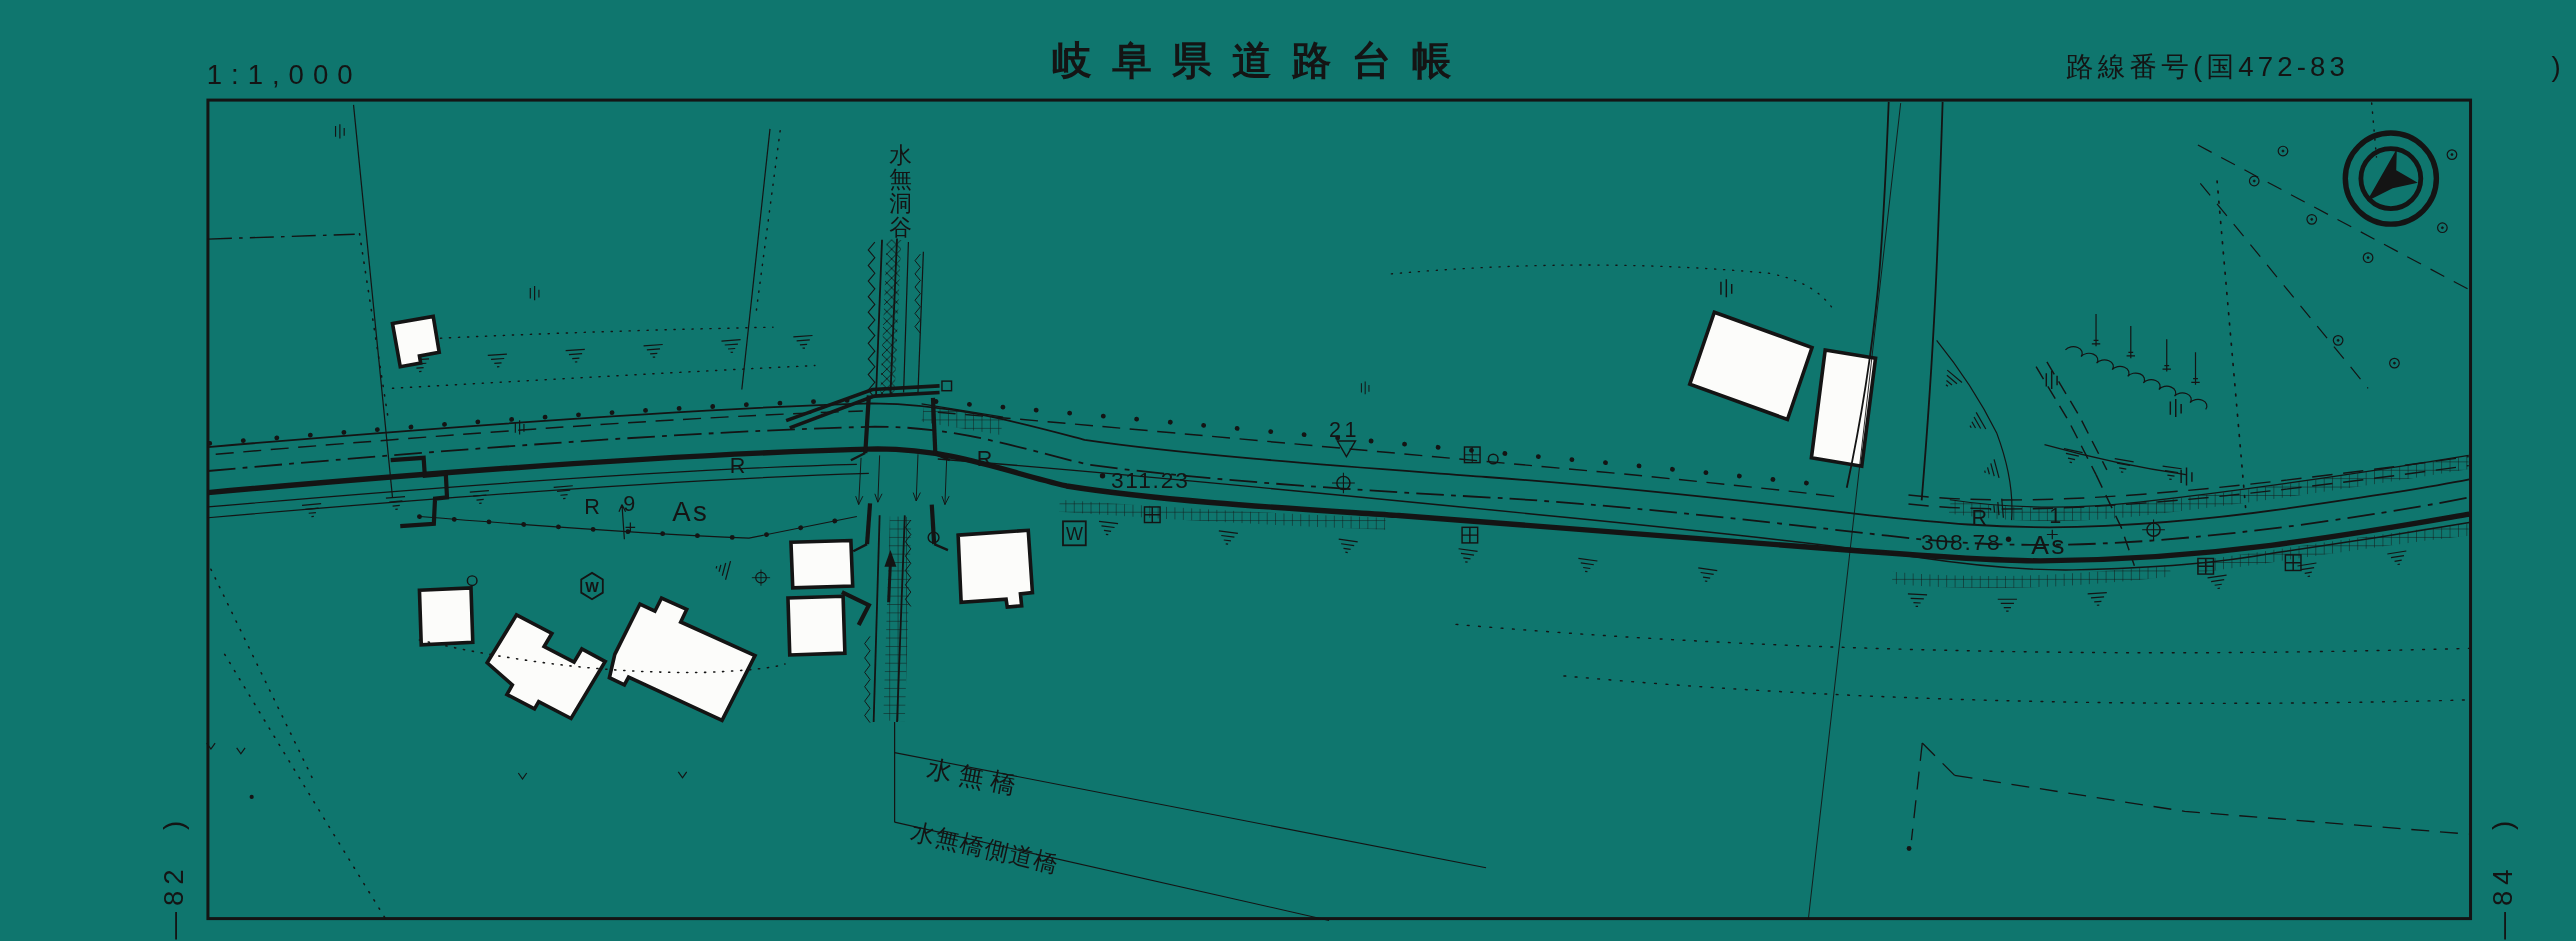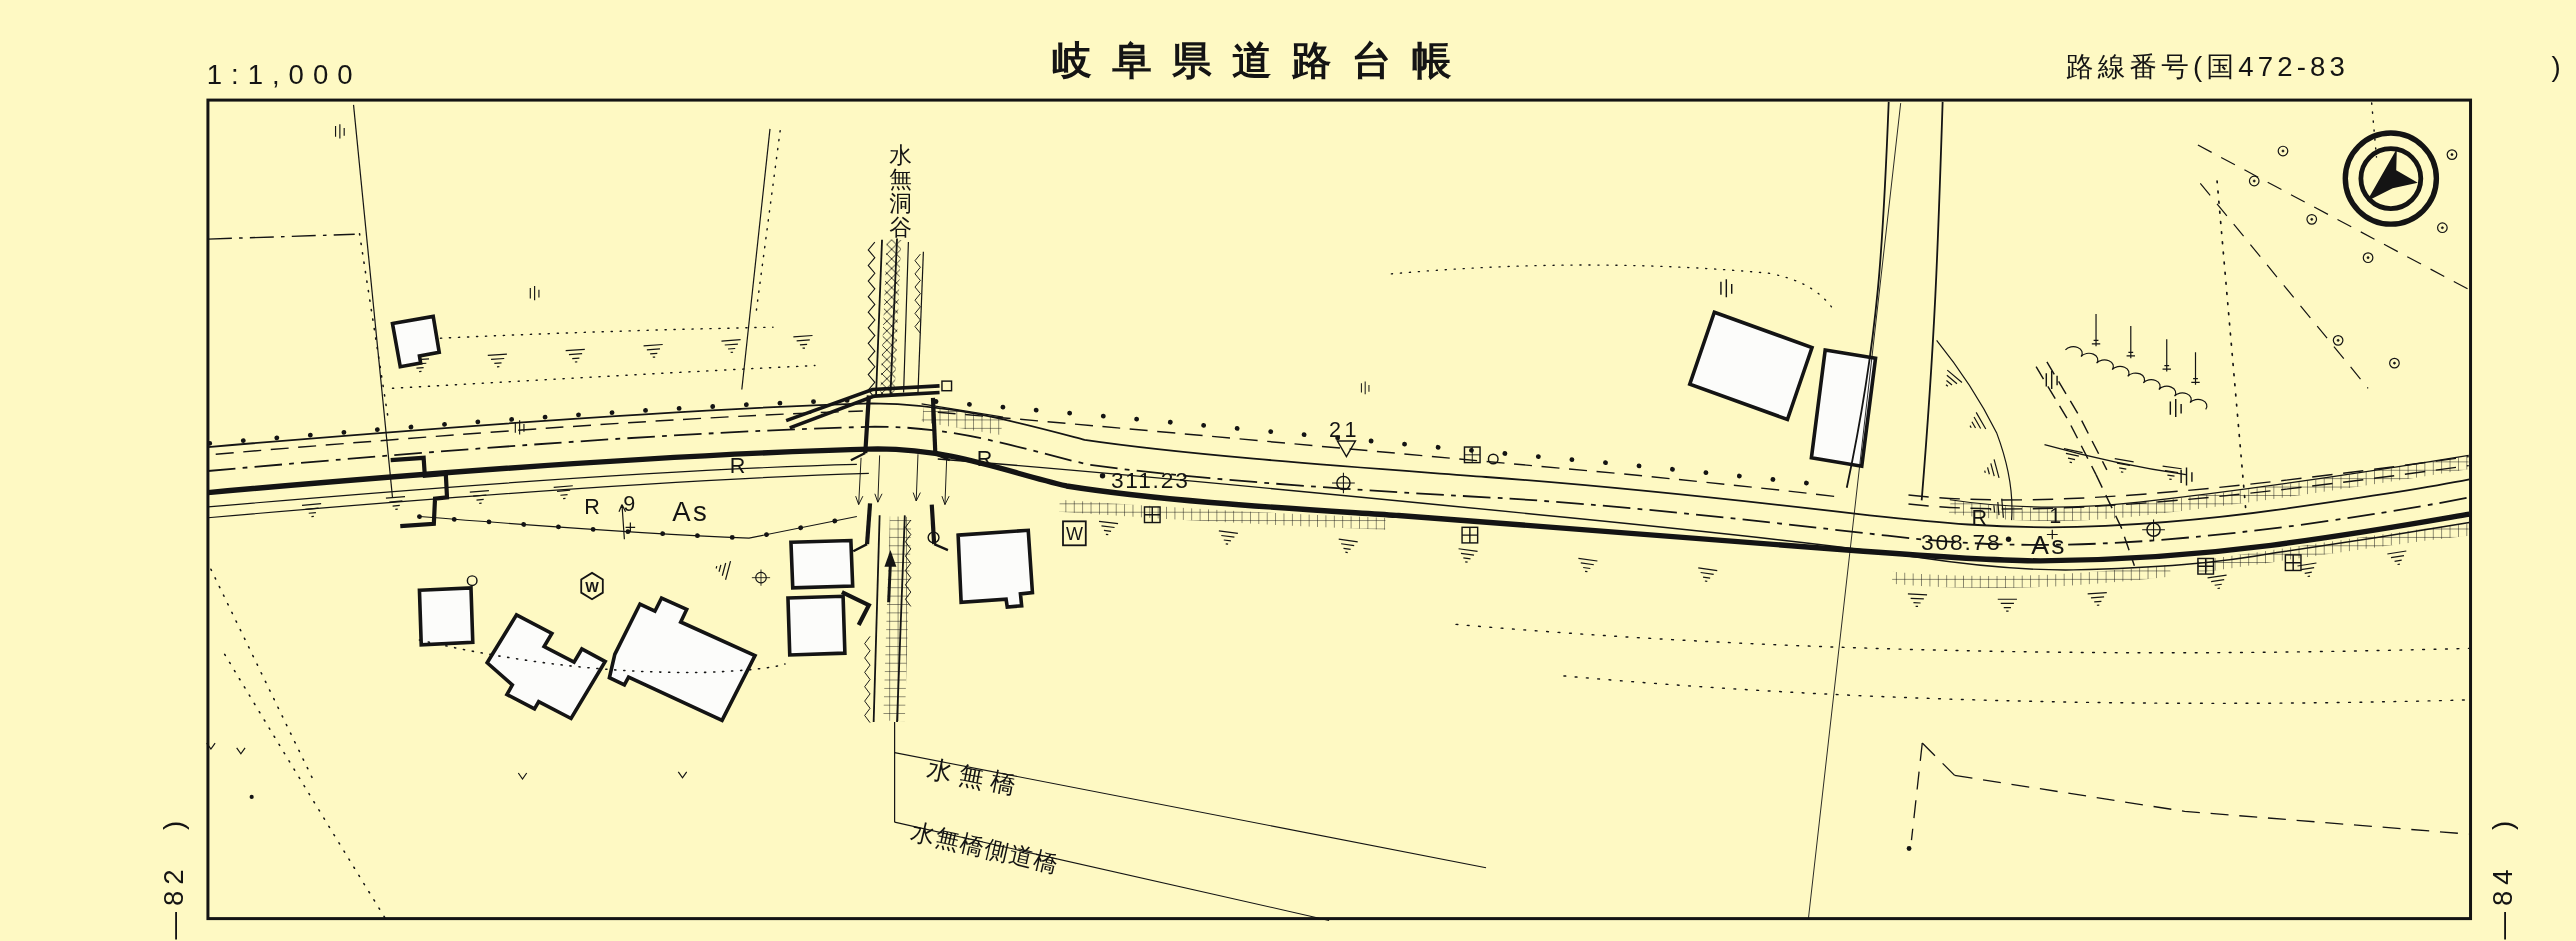--- a/index.html
+++ b/index.html
@@ -1,16 +1,16 @@
 <!DOCTYPE html>
 <html style="font-size:9.6px"><head>
 <meta charset="utf-8">
 <style>
   html,body{margin:0;padding:0;background:#e8e8e4;}
-  .page{position:relative;width:2576px;height:942px;background:#fef9c3;overflow:hidden;
+  .page{position:relative;width:2576px;height:942px;background:#0f766e;overflow:hidden;
         font-family:"Liberation Sans",sans-serif;}
   svg{position:absolute;left:0;top:0;}
   text{fill:#141414;}
 </style>
 </head>
 <body>
 
 <div class="page">
 <svg width="2576" height="942" viewBox="0 0 4299 1572" xmlns="http://www.w3.org/2000/svg">
 

